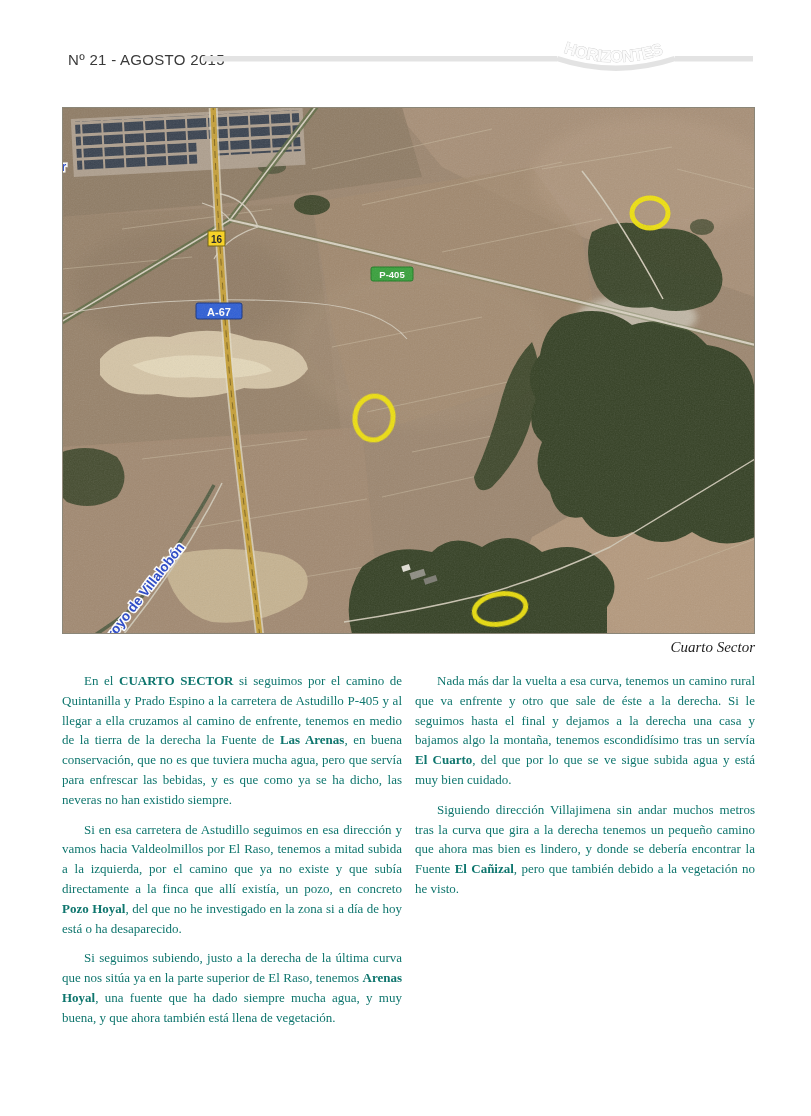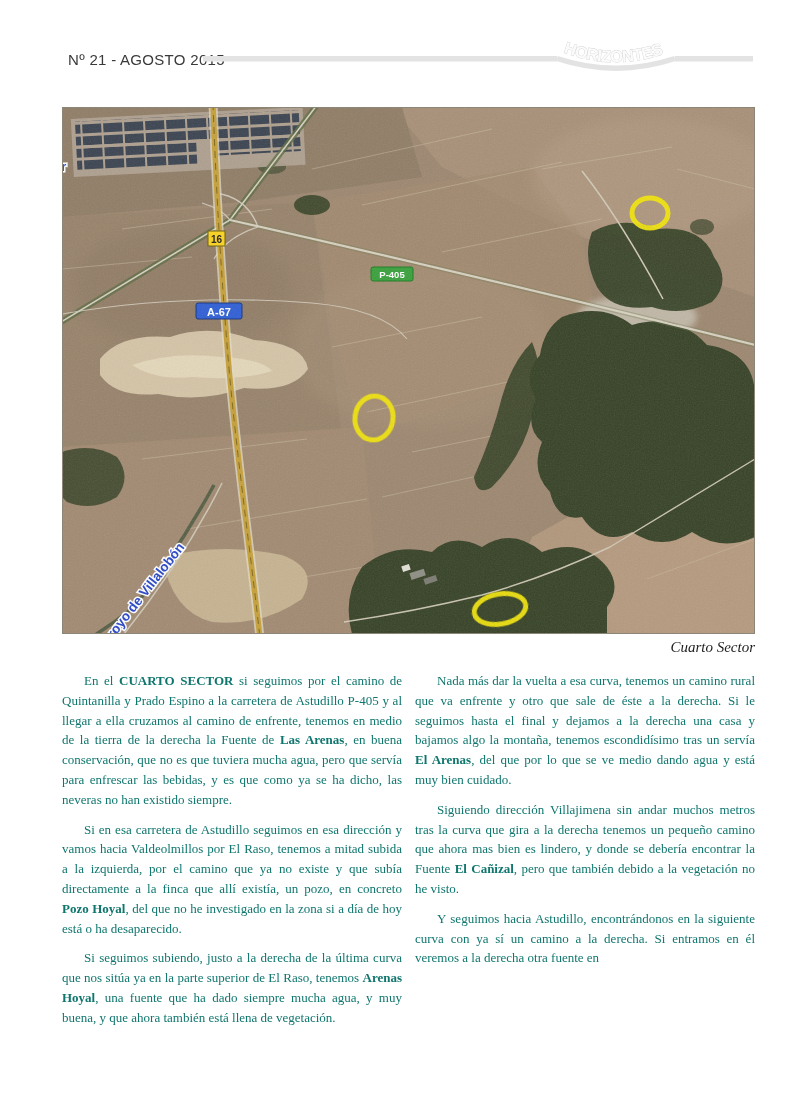--- a/index.html
+++ b/index.html
@@ -196,19 +196,18 @@
 
   <div class="caption">Cuarto Sector</div>
 
   <div class="columns">
     <div class="col" id="col-left">
         <p><span>En el </span><b>CUARTO SECTOR</b><span> si seguimos por el camino de Quintanilla y Prado Espino a la carretera de Astudillo P-405 y al llegar a ella cruzamos al camino de enfrente, tenemos en medio de la tierra de la derecha la Fuente de </span><b>Las Arenas</b><span>, en buena conservación, que no es que tuviera mucha agua, pero que servía para enfrescar las bebidas, y es que como ya se ha dicho, las neveras no han existido siempre.</span></p>
         <p><span>Si en esa carretera de Astudillo seguimos en esa dirección y vamos hacia Valdeolmillos por El Raso, tenemos a mitad subida a la izquierda, por el camino que ya no existe y que subía directamente a la finca que allí existía, un pozo, en concreto </span><b>Pozo Hoyal</b><span>, del que no he investigado en la zona si a día de hoy está o ha desaparecido.</span></p>
         <p><span>Si seguimos subiendo, justo a la derecha de la última curva que nos sitúa ya en la parte superior de El Raso, tenemos </span><b>Arenas Hoyal</b><span>, una fuente que ha dado siempre mucha agua, y muy buena, y que ahora también está llena de vegetación.</span></p>
       </div>
     <div class="col" id="col-right">
-        <p><span>Nada más dar la vuelta a esa curva, tenemos un camino rural que va enfrente y otro que sale de éste a la derecha. Si le seguimos hasta el final y dejamos a la derecha una casa y bajamos algo la montaña, tenemos escondidísimo tras un servía </span><b>El Arenas</b><span>, del que por lo que se ve medio dando agua y está muy bien cuidado.</span></p>
+        <p><span>Nada más dar la vuelta a esa curva, tenemos un camino rural que va enfrente y otro que sale de éste a la derecha. Si le seguimos hasta el final y dejamos a la derecha una casa y bajamos algo la montaña, tenemos escondidísimo tras un servía </span><b>El Cuarto</b><span>, del que por lo que se ve sigue subida agua y está muy bien cuidado.</span></p>
         <p><span>Siguiendo dirección Villajimena sin andar muchos metros tras la curva que gira a la derecha tenemos un pequeño camino que ahora mas bien es lindero, y donde se debería encontrar la Fuente </span><b>El Cañizal</b><span>, pero que también debido a la vegetación no he visto.</span></p>
-        <p><span>Y seguimos hacia Astudillo, encontrándonos en la siguiente curva con ya sí un camino a la derecha. Si entramos en él veremos a la derecha otra fuente en</span></p>
       </div>
   </div>
 
 </div>
 
 </body></html>

